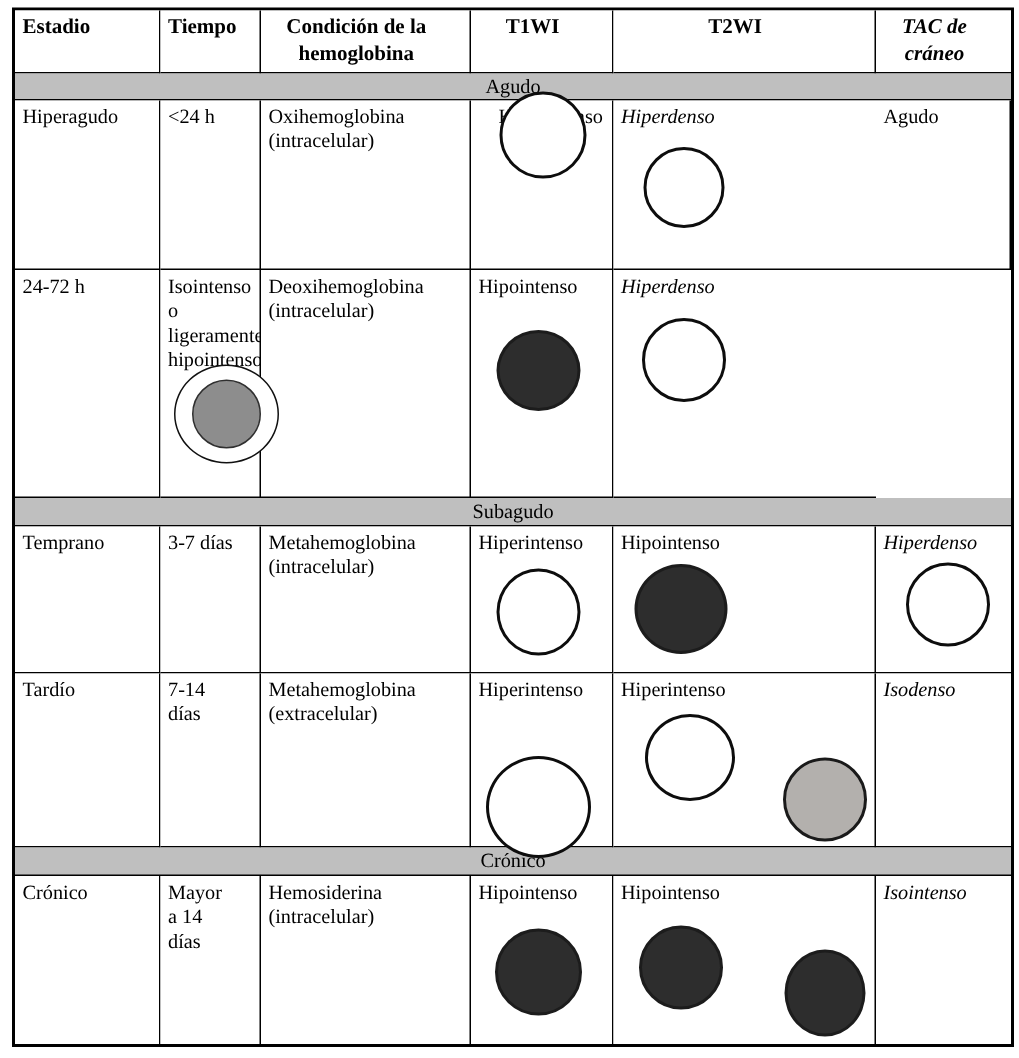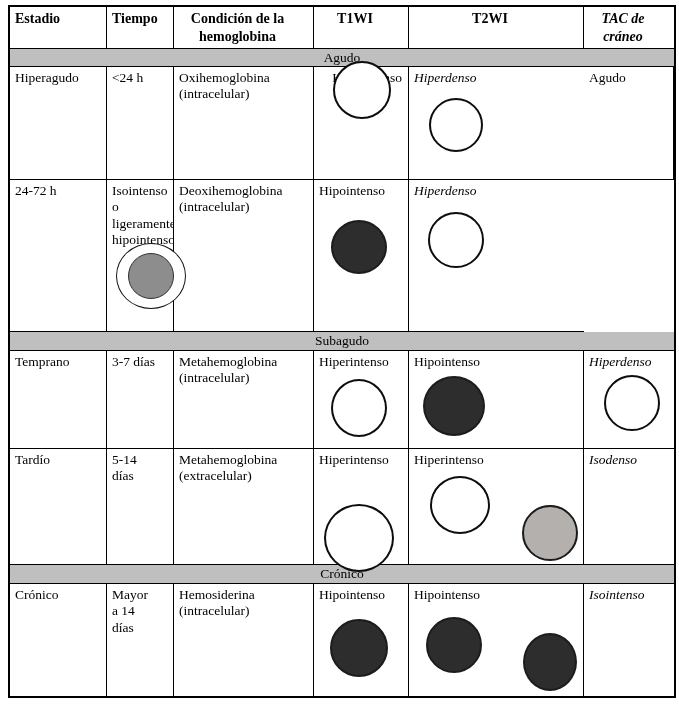--- a/index.html
+++ b/index.html
@@ -86,21 +86,21 @@
     <div class="cell">
       <span>Hipointenso</span>
       <div class="circle c-dark" style="left:14px;top:25px;width:62px;height:60px;"></div>
     </div>
     <div class="cell last">
       <span>Hiperdenso</span>
       <div class="circle c-white" style="left:20px;top:24px;width:56px;height:56px;"></div>
     </div>
 
     <div class="cell">Tardío</div>
-    <div class="cell">5-14 días</div>
+    <div class="cell">7-14 días</div>
     <div class="cell">Metahemoglobina (extracelular)</div>
     <div class="cell">
       <span>Hiperintenso</span>
       <div class="circle c-white" style="left:10px;top:55px;width:70px;height:68px;"></div>
     </div>
     <div class="cell">
       <span>Hiperintenso</span>
       <div class="circle c-white" style="left:21px;top:27px;width:60px;height:58px;"></div>
       <div class="circle c-grayline" style="left:113px;top:56px;width:56px;height:56px;"></div>
     </div>

